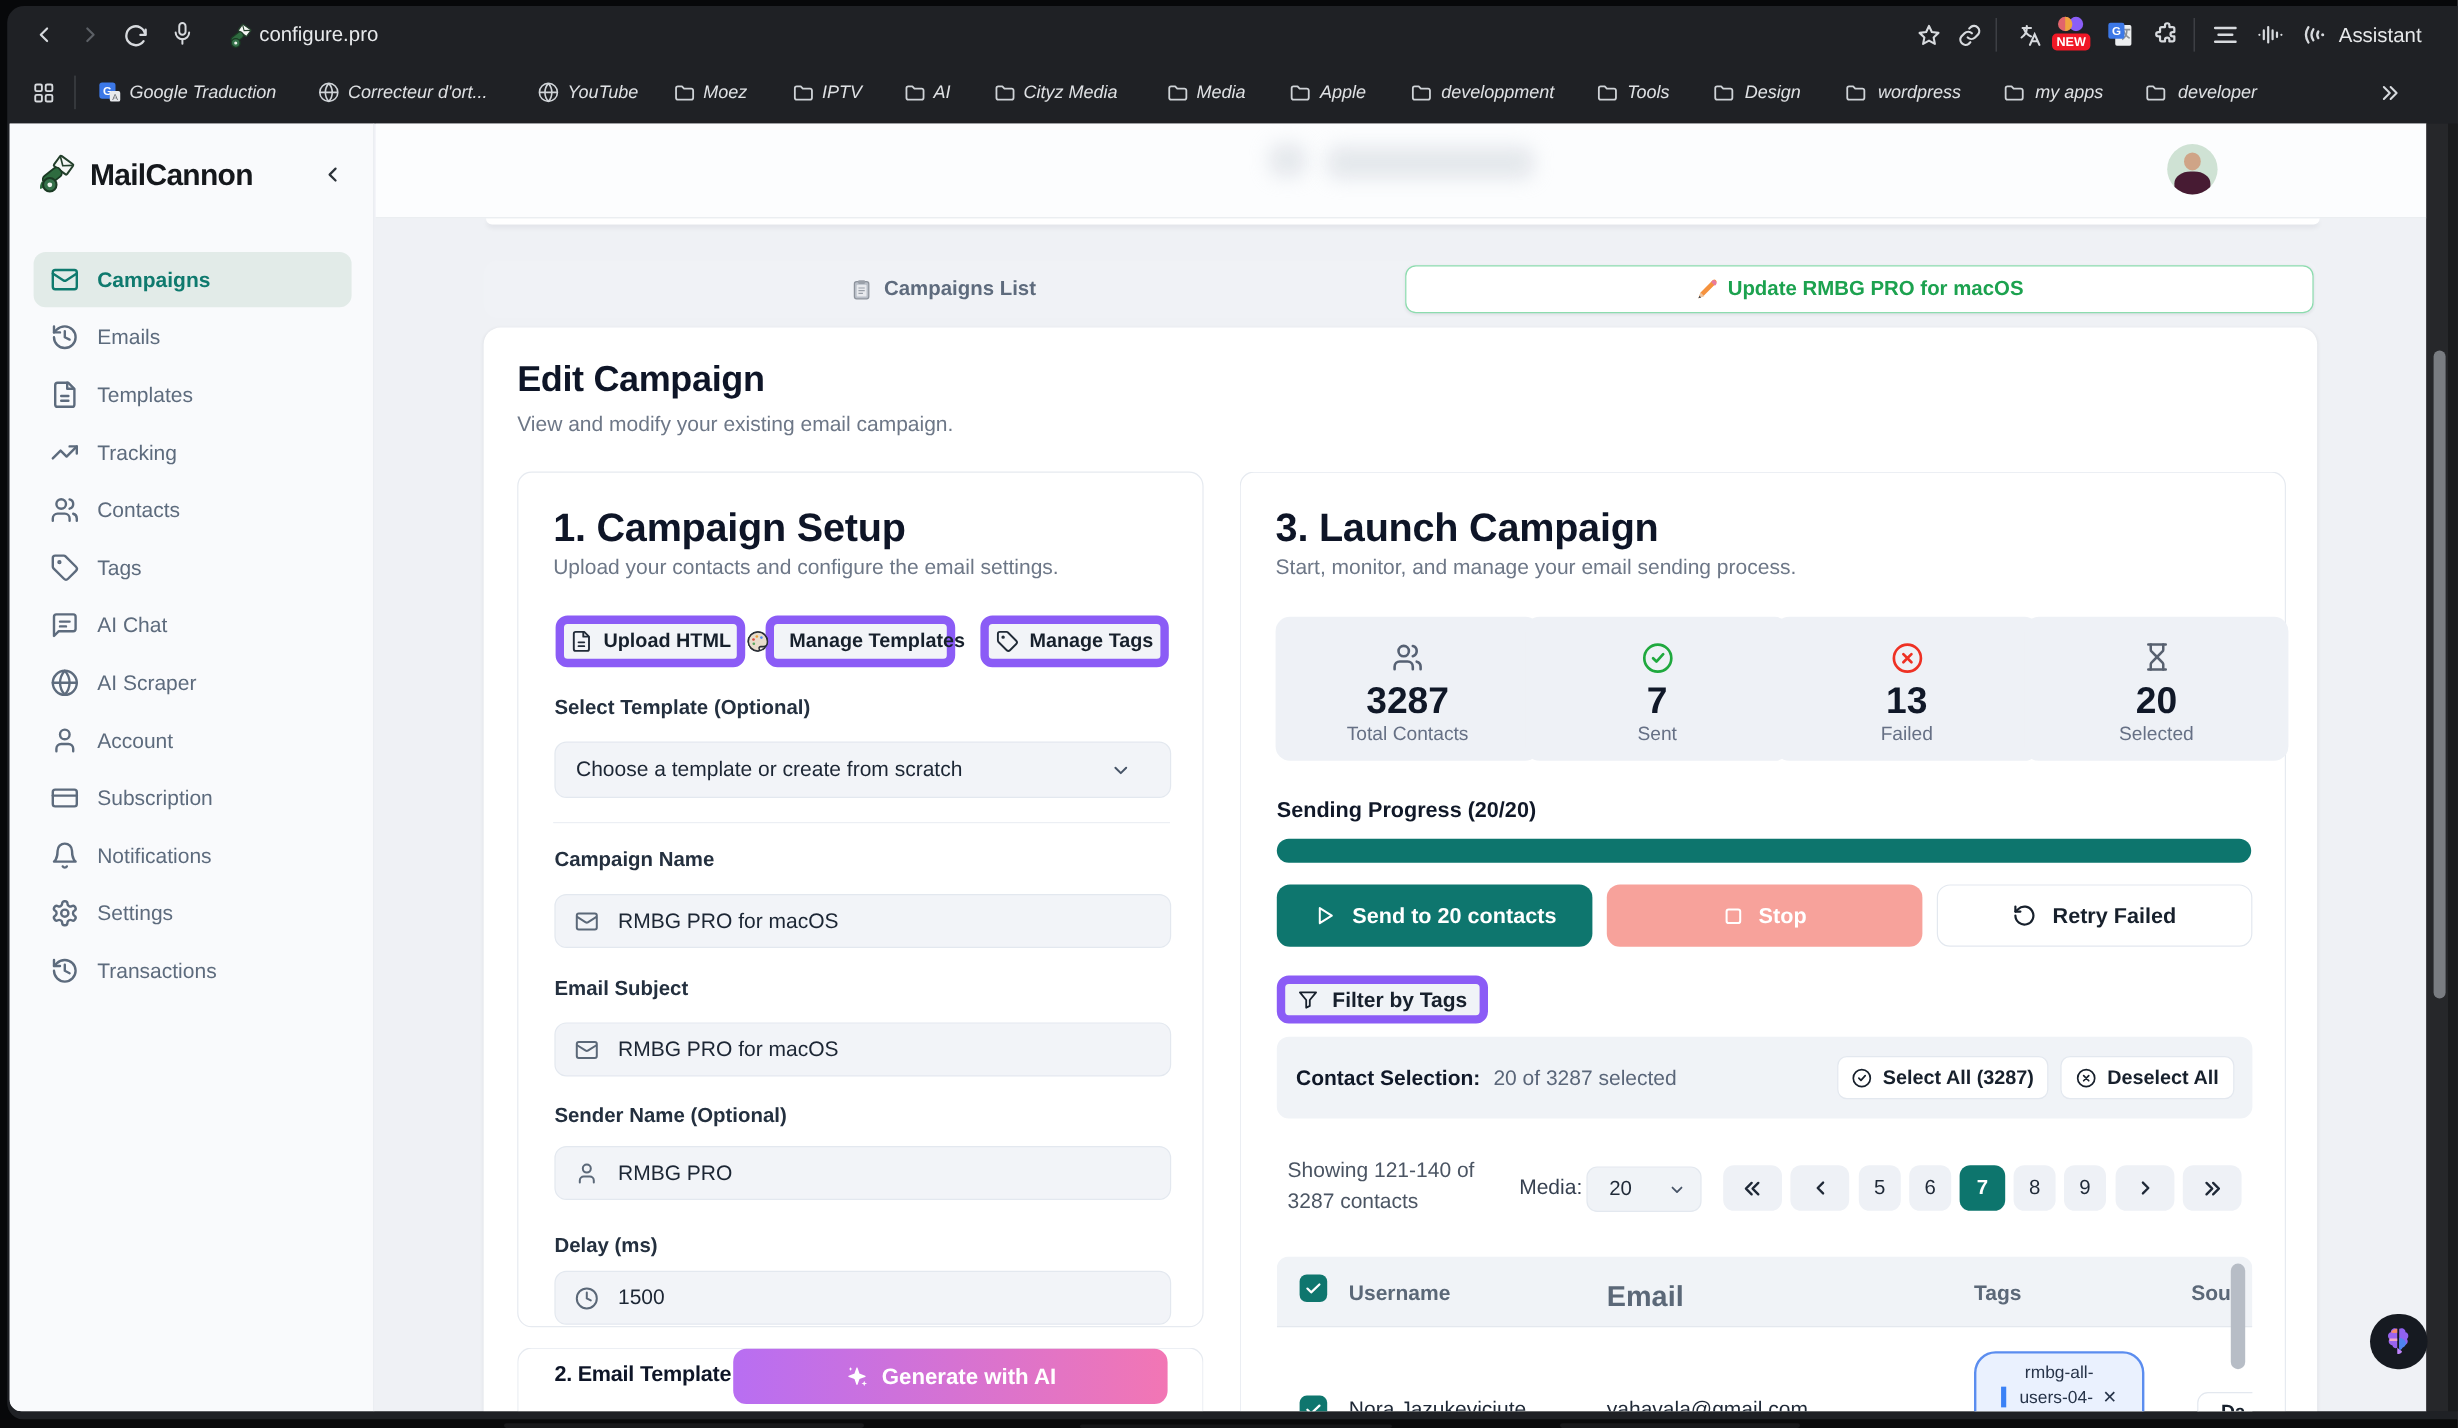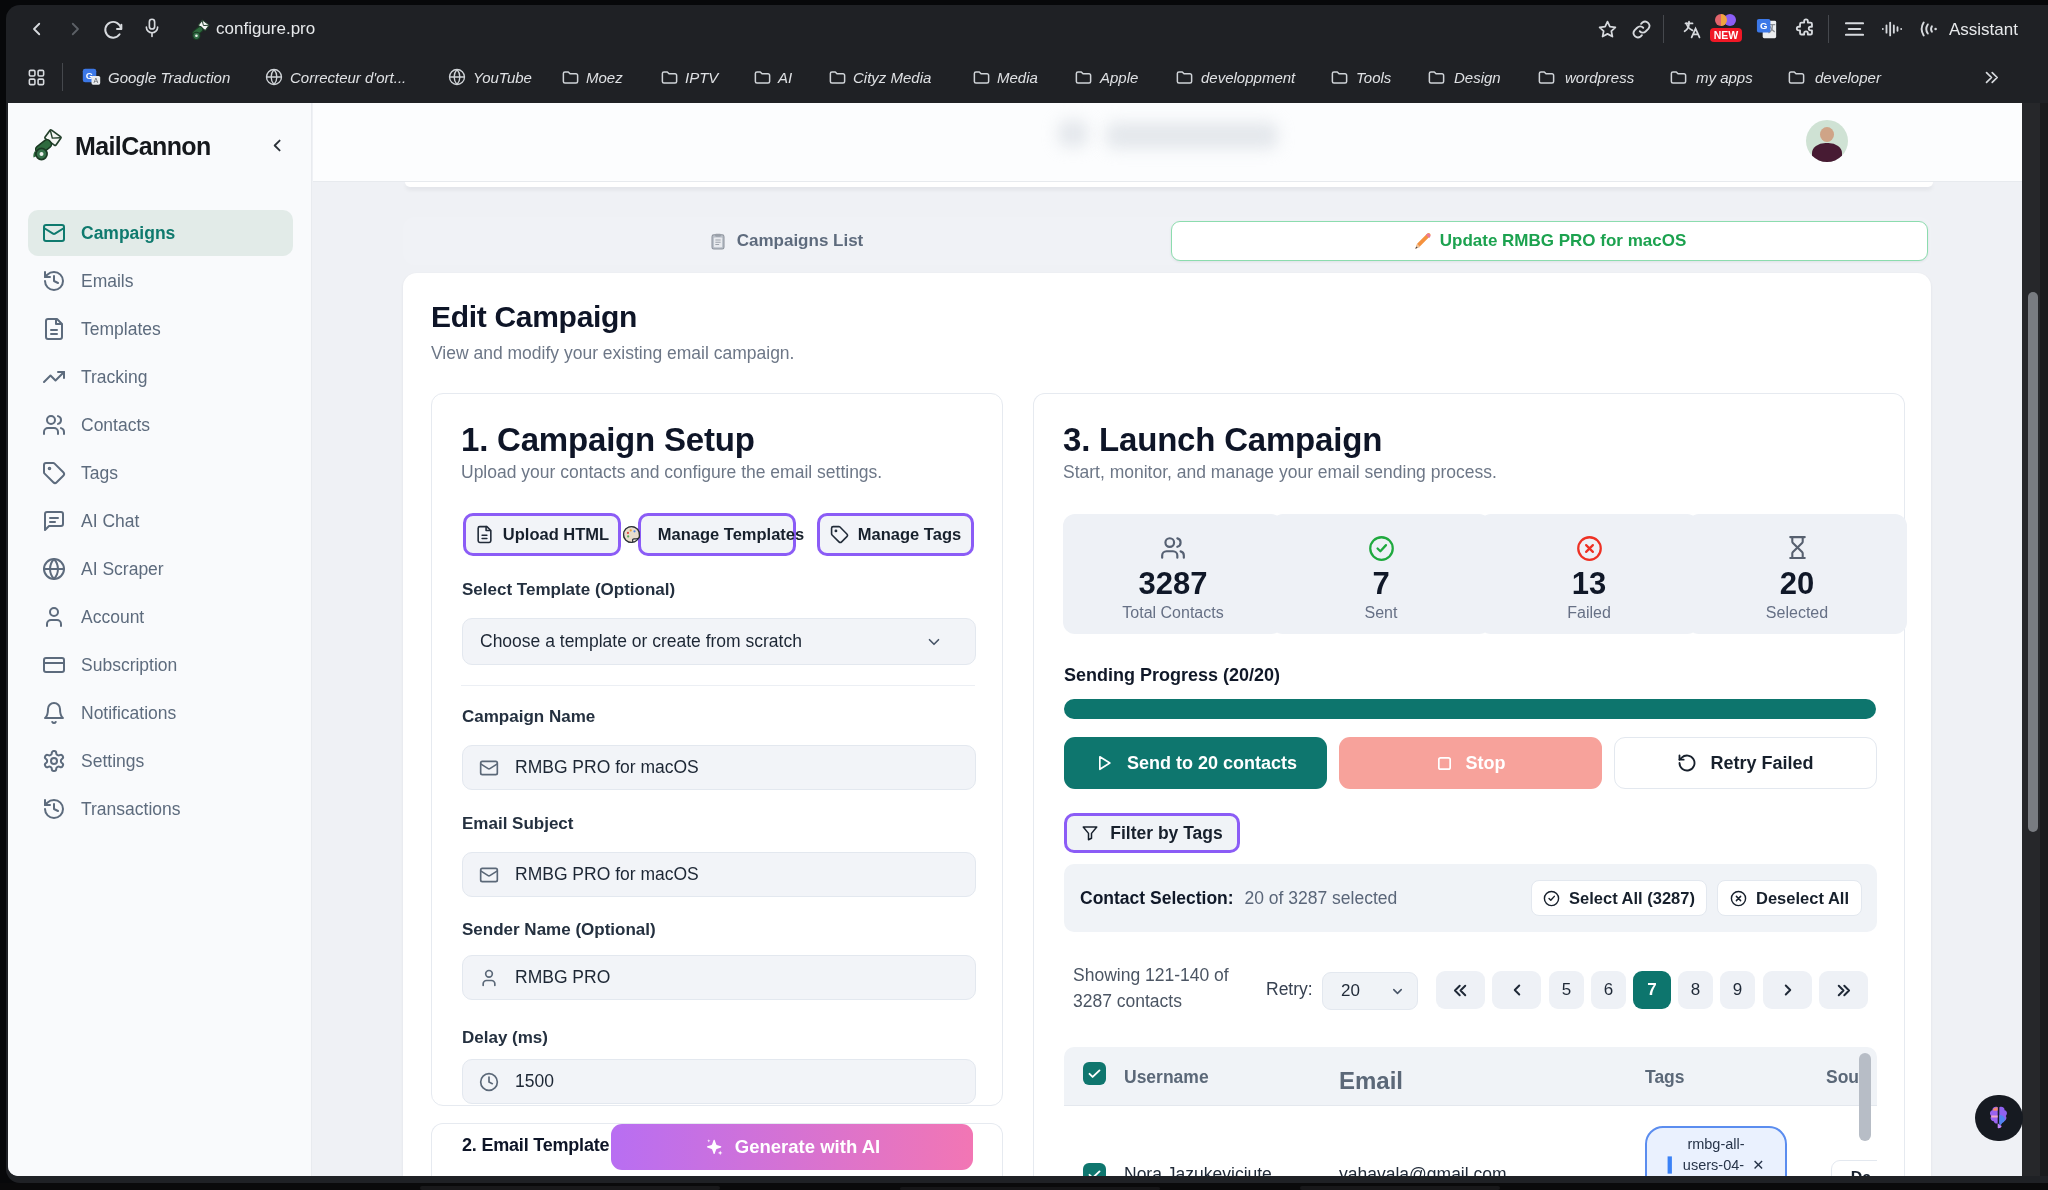--- a/index.html
+++ b/index.html
@@ -20,21 +20,21 @@
   #tabact { position:absolute; left:768px; top:4px; width:757px; height:40px; background:#fff; border:1.5px solid #8cdcae; border-radius:9px; box-shadow:0 1px 3px rgba(16,24,40,.08); display:flex; align-items:center; justify-content:center; color:#1ca24f; font-size:17px; font-weight:600; }
   #tabinact { position:absolute; left:0; top:0; width:766px; height:48px; display:flex; align-items:center; justify-content:center; color:#5e6b7d; font-size:17px; font-weight:600; }
   #card { position:absolute; left:90px; top:170px; width:1528px; height:903px; background:#fff; border-radius:14px 14px 0 0; box-shadow:0 1px 3px rgba(16,24,40,.07); }
   .h1 { font-size:30px; font-weight:700; color:#0e1527; letter-spacing:-.3px; }
   .hsub { font-size:17.5px; color:#6d7787; }
   .subcard { position:absolute; border:1px solid #e6eaf0; border-radius:12px; background:#fff; }
   .h2 { font-size:33px; font-weight:700; color:#0e1527; letter-spacing:-.2px; }
   .lbl { position:absolute; font-size:17px; font-weight:600; color:#24303f; white-space:nowrap; }
   .inp { position:absolute; left:30px; width:514px; height:45px; background:#f2f4f8; border:1px solid #e3e8ef; border-radius:10px; display:flex; align-items:center; font-size:17.5px; color:#1c2634; }
   .inp svg { margin-left:16px; margin-right:16px; flex:none; }
-  .gbtn { background:#f2f4f8; border:3px solid #8b5cf6; border-radius:10px; display:flex; align-items:center; justify-content:center; font-size:16.5px; font-weight:600; color:#17202c; position:absolute; white-space:nowrap; }
+  .gbtn { background:#f2f4f8; border:7px solid #8b5cf6; border-radius:10px; display:flex; align-items:center; justify-content:center; font-size:16.5px; font-weight:600; color:#17202c; position:absolute; white-space:nowrap; }
   .statbox { position:absolute; top:120px; width:220px; height:120px; background:#eef1f6; border-radius:12px; text-align:center; }
   .statbox .num { font-size:31px; font-weight:700; color:#101828; margin-top:4px; }
   .statbox .cap { font-size:16px; color:#667085; margin-top:2px; }
   .pgbtn { position:absolute; top:577px; height:38px; background:#eef1f6; border-radius:9px; display:flex; align-items:center; justify-content:center; font-size:17px; color:#1f2937; font-weight:500; }
   .wbtn { background:#fff; border:1px solid #e3e8ef; border-radius:8px; display:flex; align-items:center; justify-content:center; font-size:16.5px; font-weight:600; color:#17202c; position:absolute; white-space:nowrap; }
 </style>
 </head>
 <body>
 <div id="win"></div>
 
@@ -430,21 +430,21 @@
           <svg width="17" height="17" viewBox="0 0 24 24" fill="none" stroke="#17202c" stroke-width="2" stroke-linecap="round" stroke-linejoin="round" style="margin-right:9px;">
               <circle cx="12" cy="12" r="10"></circle>
               <path d="m8.5 12 2.5 2.5 5-5.5"></path>
             </svg>Select All (3287)</div>
         <div class="wbtn" style="left:683px;top:486px;width:145px;height:36px;">
           <svg width="17" height="17" viewBox="0 0 24 24" fill="none" stroke="#17202c" stroke-width="2" stroke-linecap="round" stroke-linejoin="round" style="margin-right:9px;">
               <circle cx="12" cy="12" r="10"></circle>
               <path d="m9 9 6 6M15 9l-6 6"></path>
             </svg>Deselect All</div>
         <div class="abs" style="left:39px;top:568px;font-size:17.5px;color:#4b5563;line-height:26px;">Showing 121-140 of<br>3287 contacts</div>
-        <div class="abs" style="left:232px;top:585px;font-size:17.5px;color:#374151;">Retry:</div>
+        <div class="abs" style="left:232px;top:585px;font-size:17.5px;color:#374151;">Media:</div>
         <div class="abs" style="left:288px;top:578px;width:96px;height:38px;background:#f0f3f7;border:1px solid #e3e8ef;border-radius:9px;display:flex;align-items:center;font-size:17px;color:#1f2937;">
           <span style="margin-left:18px;">20</span>
           <svg width="15" height="15" viewBox="0 0 24 24" fill="none" stroke="#475467" stroke-width="2.4" stroke-linecap="round" stroke-linejoin="round" style="position:absolute;right:12px;">
               <path d="M6 9l6 6 6-6"></path>
             </svg>
         </div>
         <div class="pgbtn" style="left:402px;width:49px;">
             <svg width="19" height="19" viewBox="0 0 24 24" fill="none" stroke="#1f2937" stroke-width="2.5" stroke-linecap="round" stroke-linejoin="round">
               <path d="M11 6l-6 6 6 6M18 6l-6 6 6 6"></path>
             </svg>

